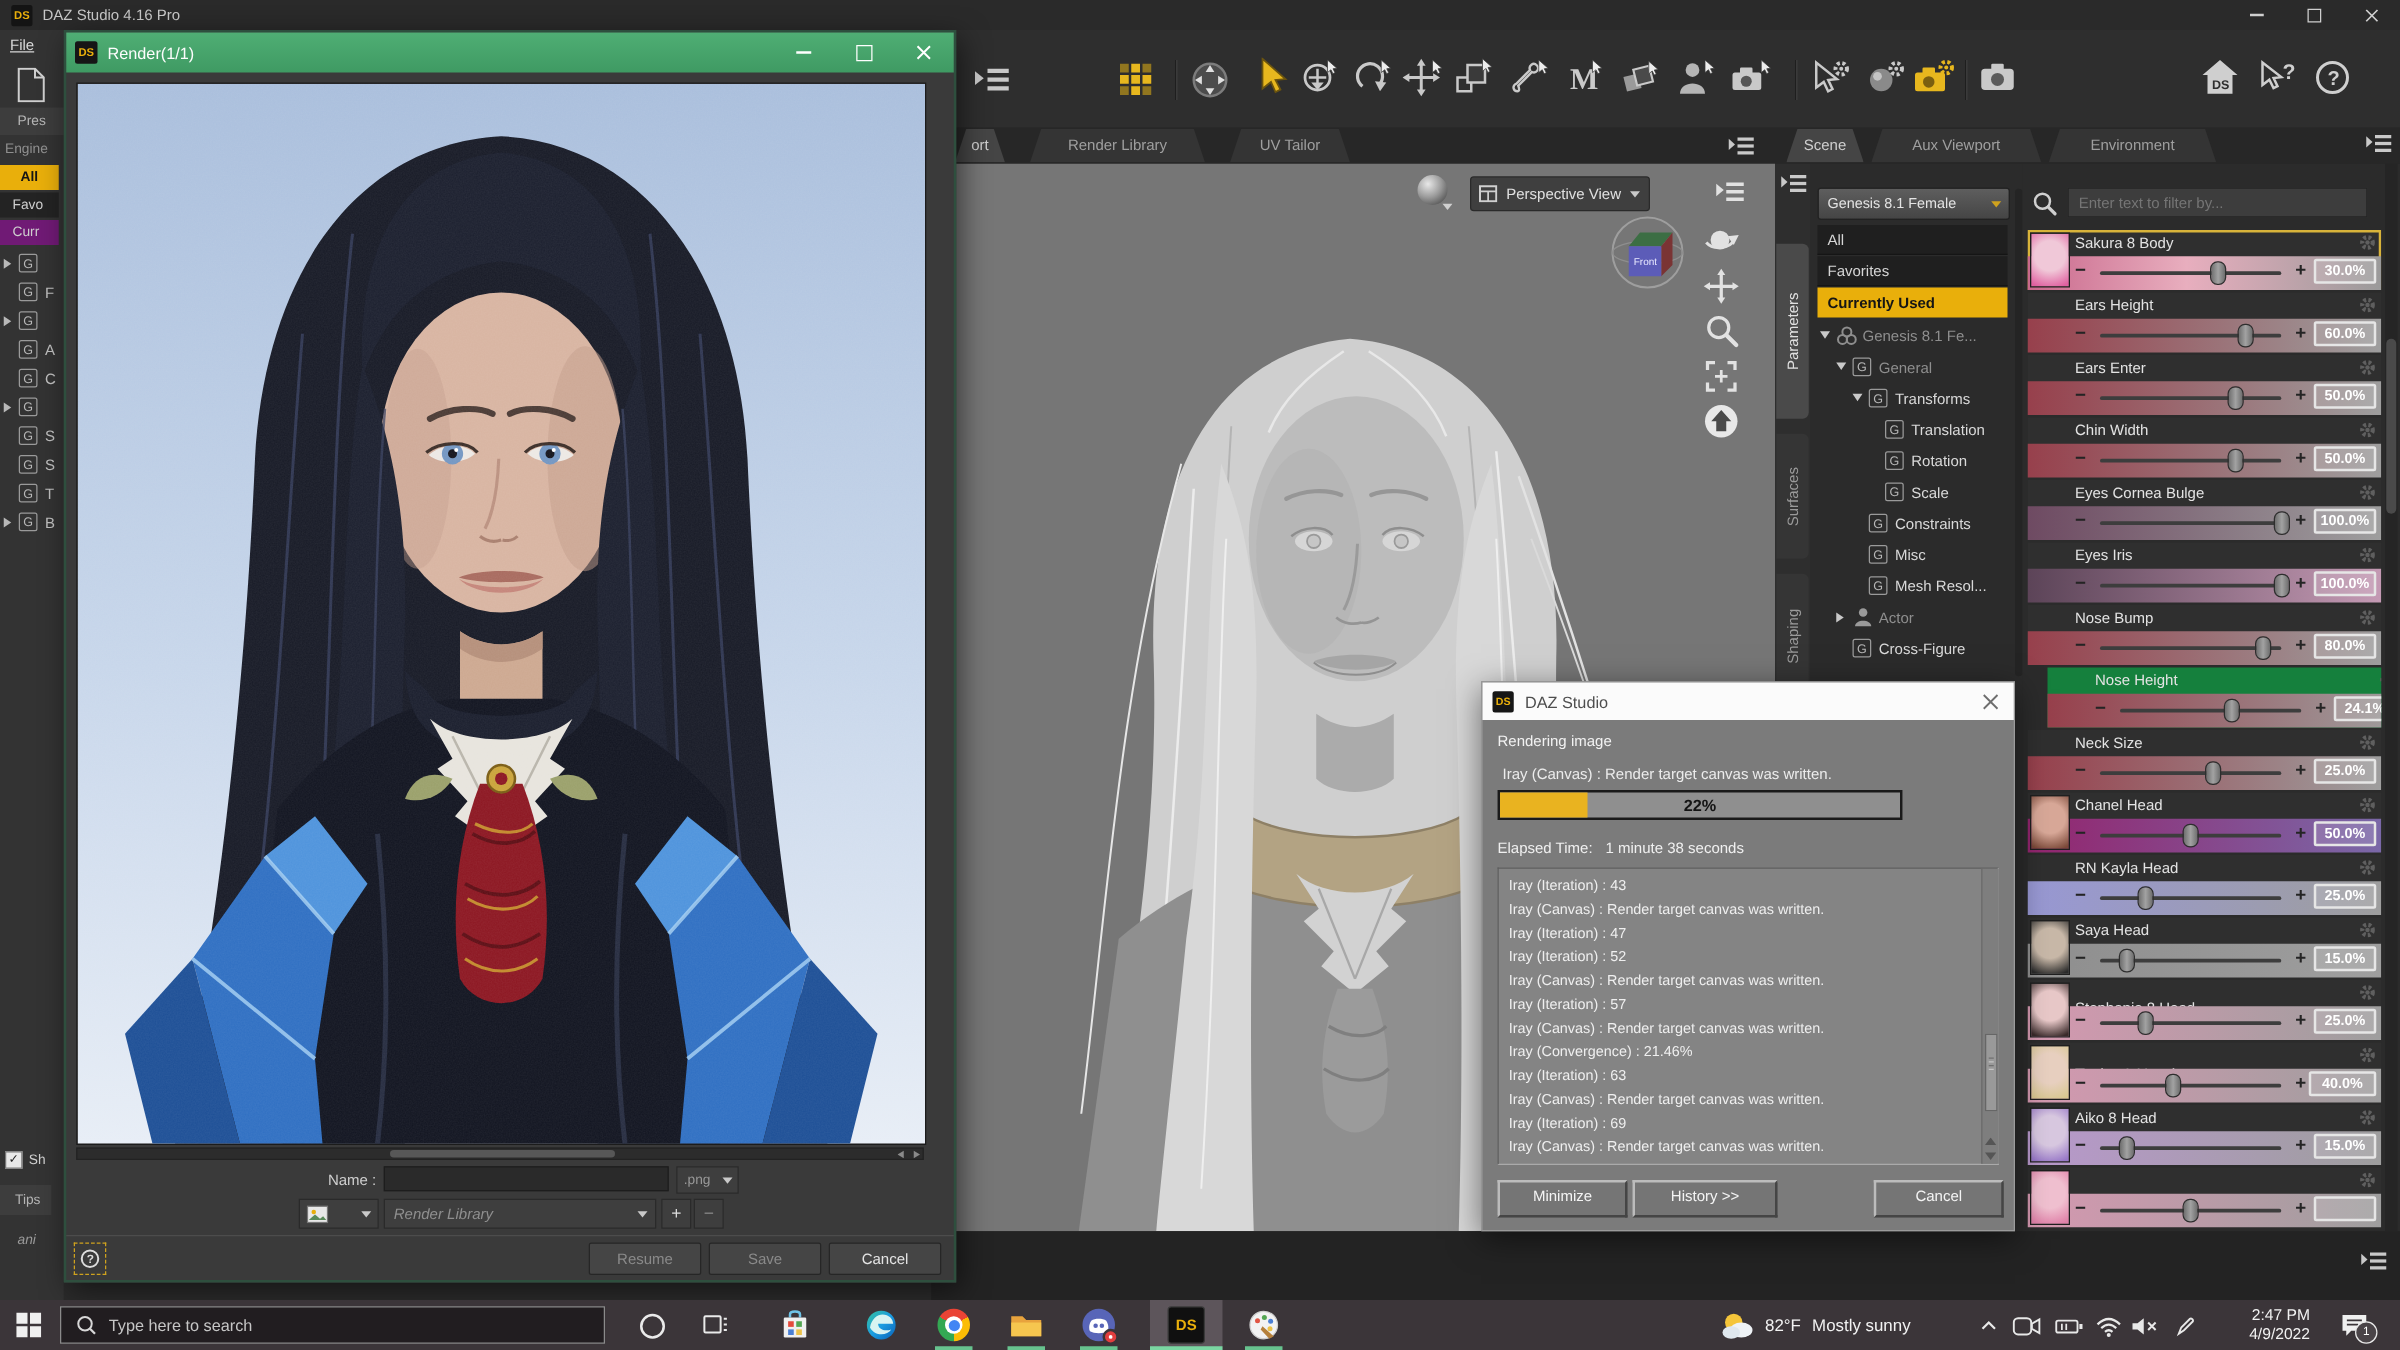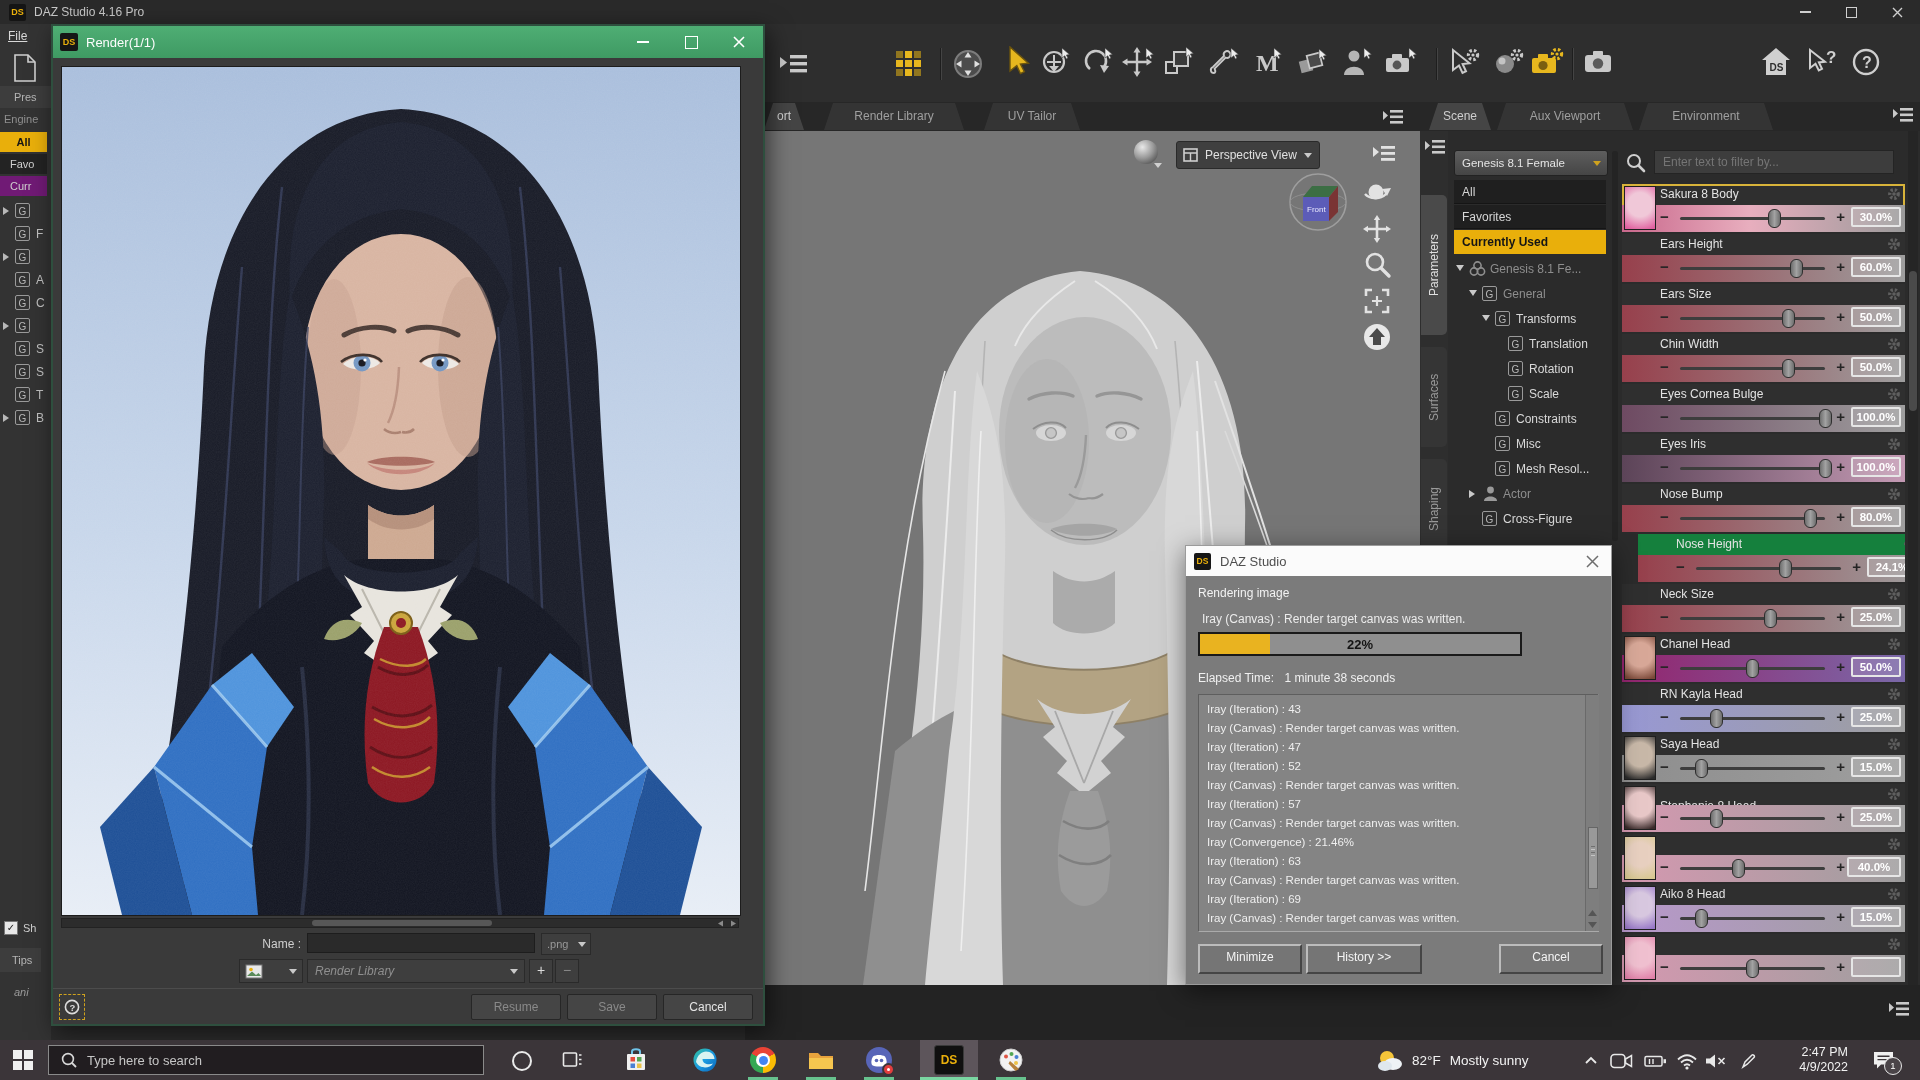--- a/index.html
+++ b/index.html
@@ -519,21 +519,21 @@
           <div style="position: absolute; left: 0px; right: 0px; top: 21px; height: 27px; background: linear-gradient(90deg, rgb(151, 64, 76), rgb(158, 158, 158));">
             <div style="position: absolute; left: 38px; top: 3px; font-size: 15px; font-weight: bold; color: rgb(36, 36, 36);">−</div>
             <div style="position: absolute; left: 58px; right: 80px; top: 12px; height: 3px; background: rgb(61, 61, 61); border-radius: 2px;">
               <div style="position: absolute; left: 80%; top: 50%; width: 13px; height: 19px; margin: -9.5px 0px 0px -6.5px; background: linear-gradient(90deg, rgb(110, 110, 110), rgb(162, 162, 162), rgb(110, 110, 110)); border: 1px solid rgb(46, 46, 46); border-radius: 6px; box-sizing: border-box;"></div>
             </div>
             <div style="position: absolute; right: 60px; top: 3px; font-size: 15px; font-weight: bold; color: rgb(36, 36, 36);">+</div>
             <div style="position: absolute; right: 4px; top: 2px; width: 50px; height: 20px; background: rgba(255, 255, 255, 0.14); border: 2px solid rgb(230, 230, 230); border-radius: 2px; color: rgb(255, 255, 255); font-size: 11.5px; font-weight: bold; text-align: center; line-height: 17px; box-sizing: border-box;">60.0%</div>
           </div>
         </div>
         <div style="position: absolute; left: 0px; top: 100px; width: 283px; height: 48px; background: rgb(47, 47, 47);">
-          <div style="position: absolute; left: 38px; top: 3px; font-size: 12px; color: rgb(227, 227, 227); white-space: nowrap;">Ears Size</div>
+          <div style="position: absolute; left: 38px; top: 3px; font-size: 12px; color: rgb(227, 227, 227); white-space: nowrap;">Ears Enter</div>
           <div style="position: absolute; right: 4px; top: 3px; width: 14px; height: 14px; line-height: 0;"><svg width="14" height="14">
               <circle cx="7" cy="7" r="4.2" fill="none" stroke="#5f5f5f" stroke-width="3.4" stroke-dasharray="2.2 1.8"></circle>
               <circle cx="7" cy="7" r="1.8" fill="#5f5f5f"></circle>
             </svg></div>
           <div style="position: absolute; left: 0px; right: 0px; top: 21px; height: 27px; background: linear-gradient(90deg, rgb(151, 64, 76), rgb(158, 158, 158));">
             <div style="position: absolute; left: 38px; top: 3px; font-size: 15px; font-weight: bold; color: rgb(36, 36, 36);">−</div>
             <div style="position: absolute; left: 58px; right: 80px; top: 12px; height: 3px; background: rgb(61, 61, 61); border-radius: 2px;">
               <div style="position: absolute; left: 75%; top: 50%; width: 13px; height: 19px; margin: -9.5px 0px 0px -6.5px; background: linear-gradient(90deg, rgb(110, 110, 110), rgb(162, 162, 162), rgb(110, 110, 110)); border: 1px solid rgb(46, 46, 46); border-radius: 6px; box-sizing: border-box;"></div>
             </div>
             <div style="position: absolute; right: 60px; top: 3px; font-size: 15px; font-weight: bold; color: rgb(36, 36, 36);">+</div>

